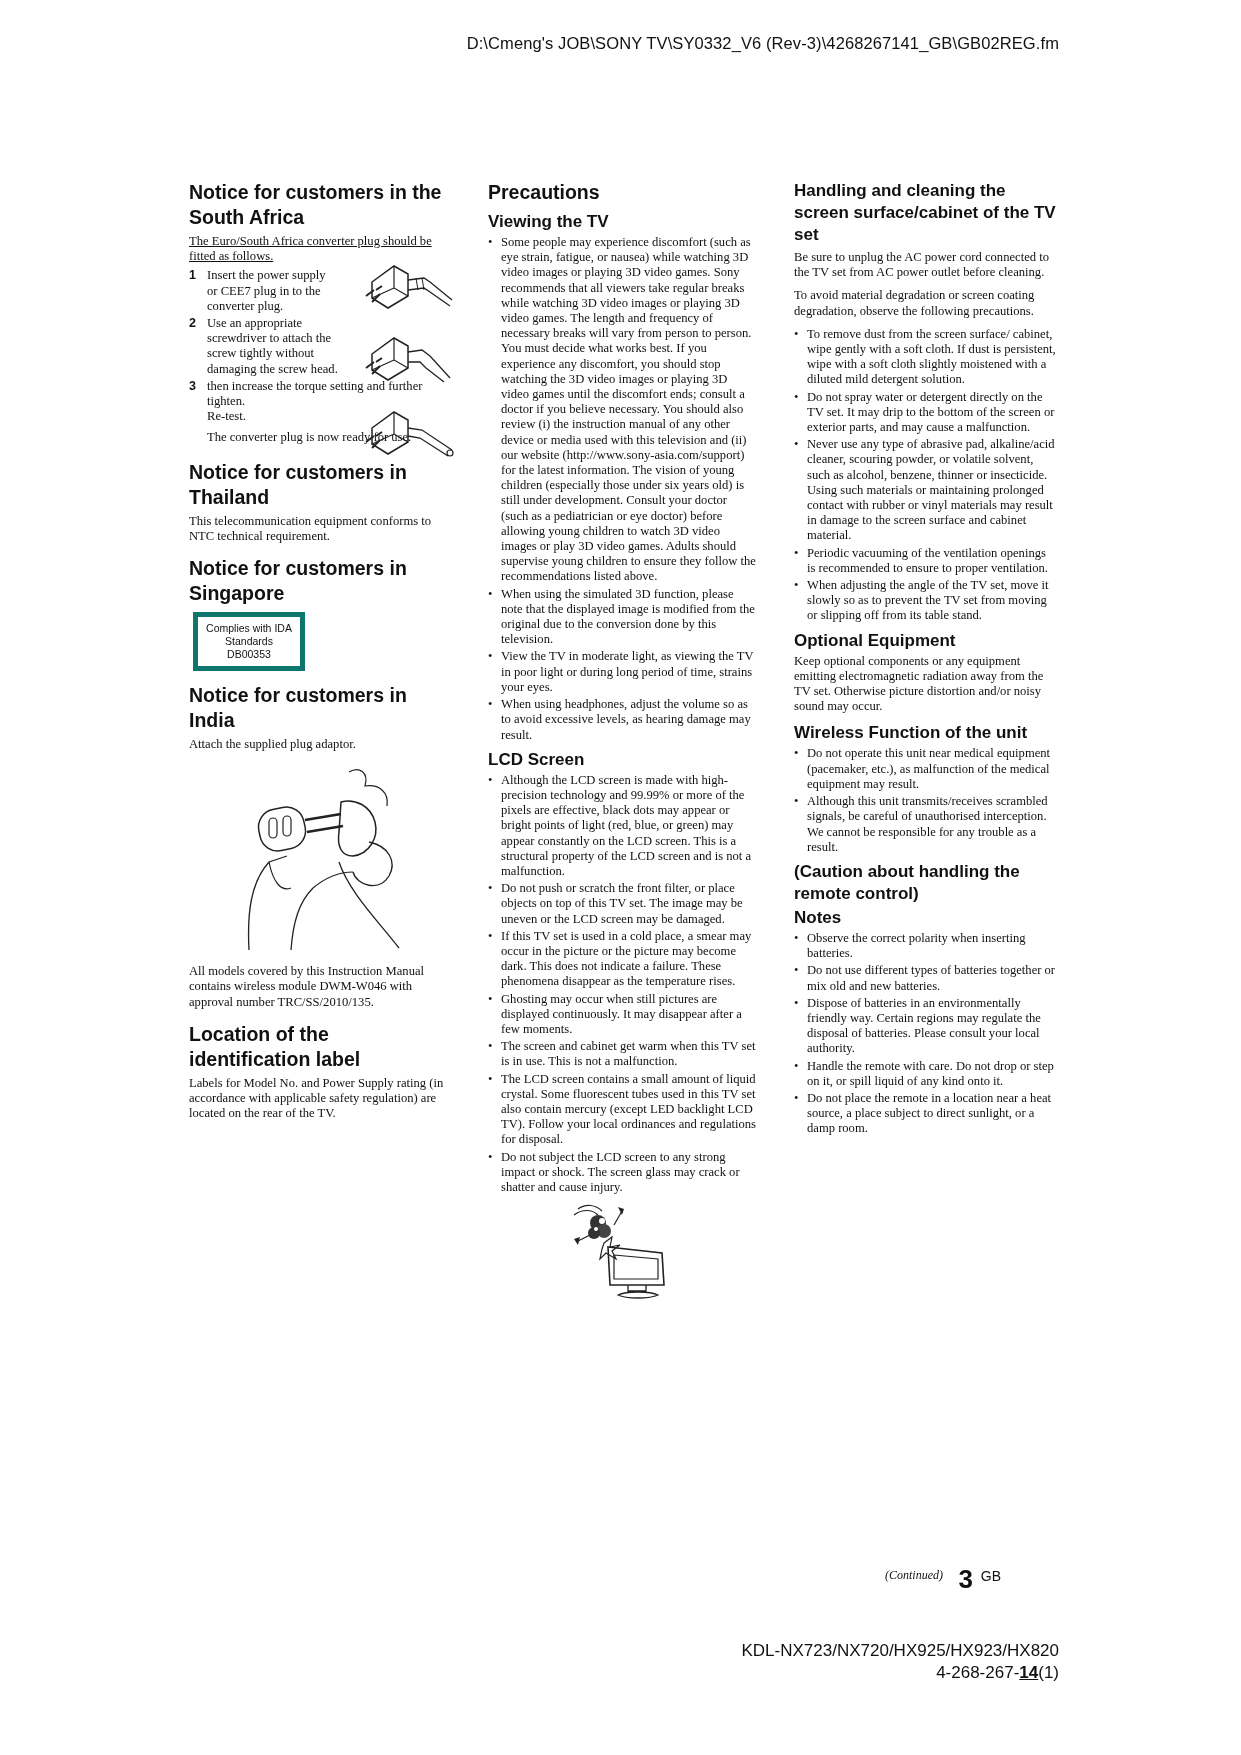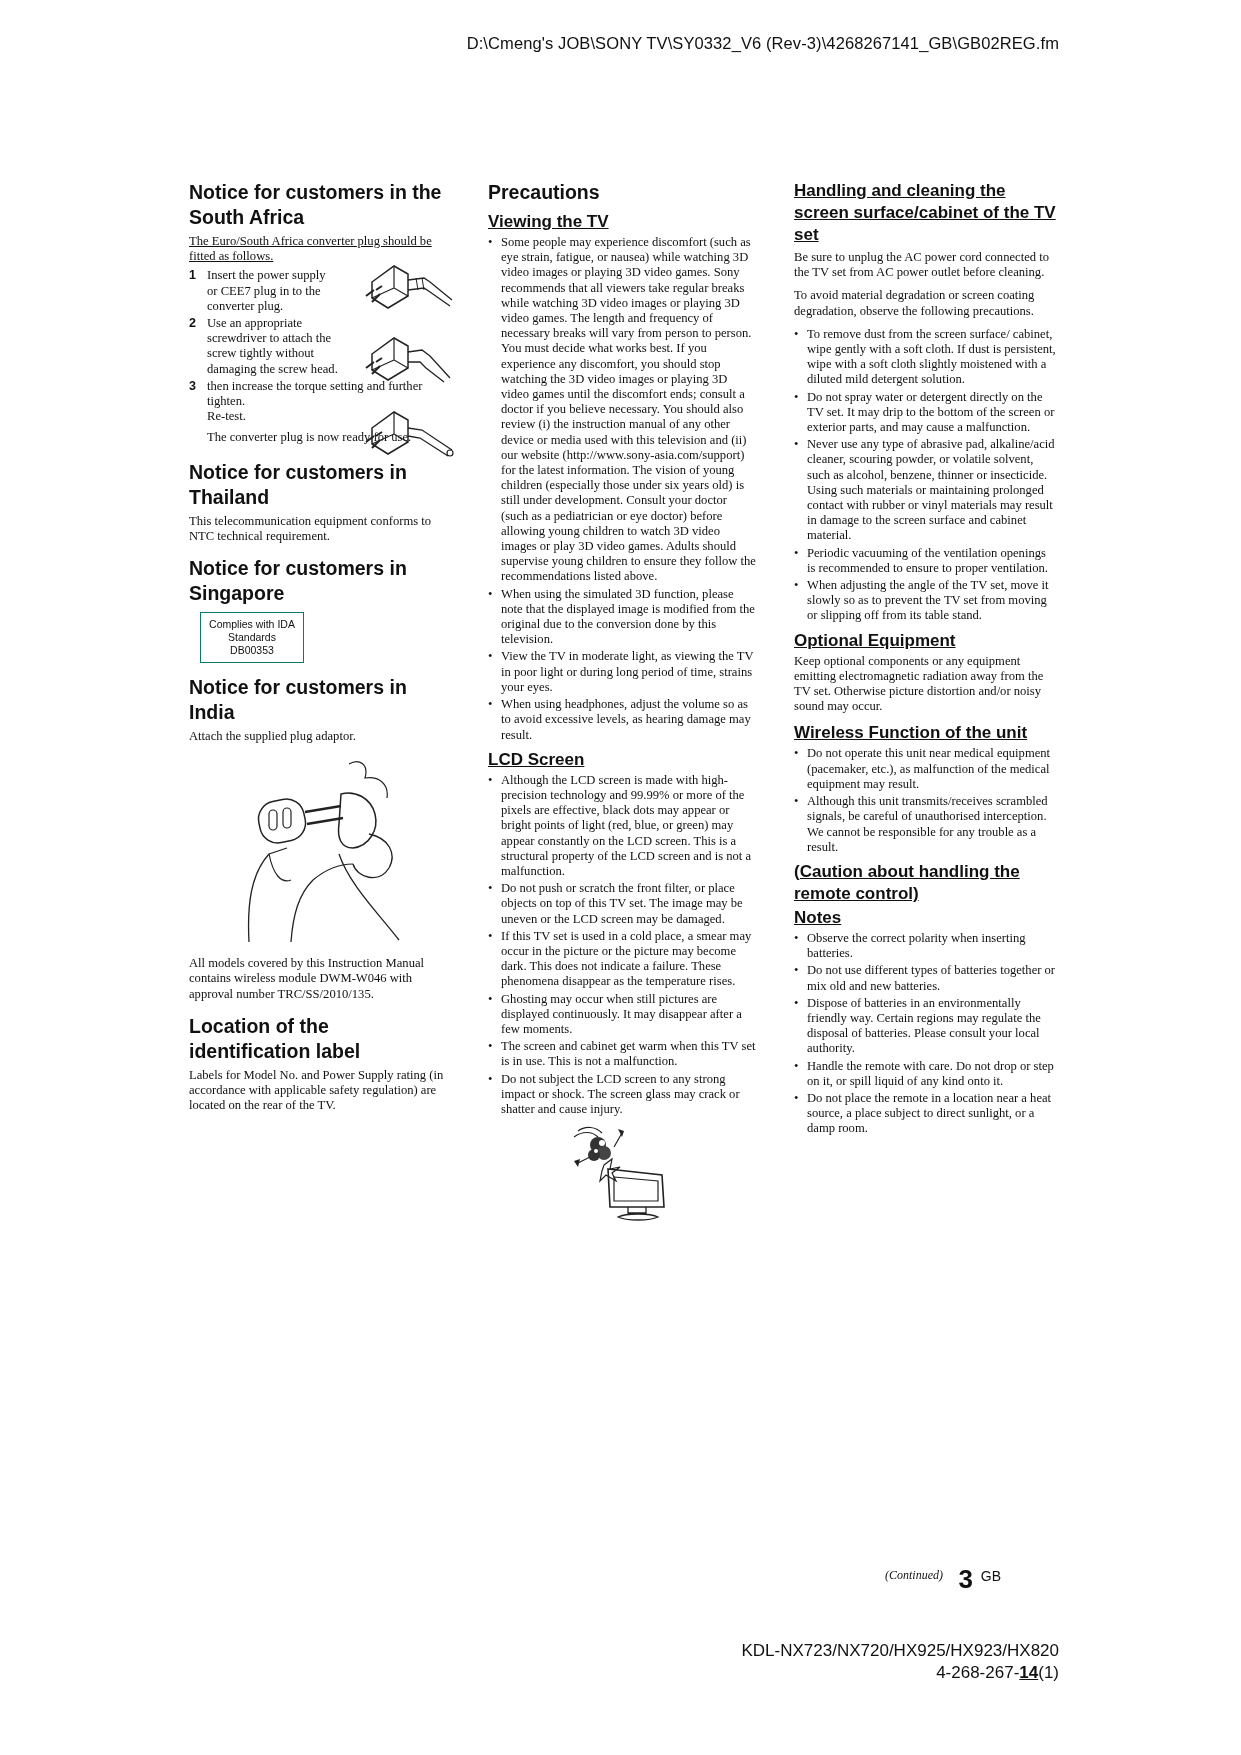--- a/index.html
+++ b/index.html
@@ -3,32 +3,32 @@
 <meta charset="utf-8">
 <style>
   html, body { margin:0; padding:0; background:#fff; }
   body { width:1241px; height:1755px; position:relative; color:#111; overflow:hidden; }
   .path { position:absolute; top:34px; right:182px; font-family:"Liberation Sans", sans-serif; font-size:16.5px; letter-spacing:0.1px; }
   .col { position:absolute; top:180px; }
   .col1 { left:189px; width:265px; }
   .col2 { left:488px; width:268px; }
   .col3 { left:794px; width:262px; }
   h2 { font-family:"Liberation Sans", sans-serif; font-weight:bold; font-size:19.5px; line-height:25px; margin:0 0 4px 0; }
-  h3 { font-family:"Liberation Sans", sans-serif; font-weight:bold; font-size:17px; line-height:22px; margin:0 0 2px 0;text-decoration:underline; }
+  h3 { font-family:"Liberation Sans", sans-serif; font-weight:bold; font-size:17px; line-height:22px; margin:0 0 2px 0; }
   p { font-family:"Liberation Serif", serif; font-size:12.6px; line-height:15.2px; margin:0 0 8px 0; }
   ul { list-style:none; margin:0 0 6px 0; padding:0; }
   ul li { font-family:"Liberation Serif", serif; font-size:12.6px; line-height:15.2px; padding-left:13px; position:relative; margin-bottom:2px; }
   ul li::before { content:"\2022"; position:absolute; left:0; top:0; }
   .steps { margin:0 0 6px 0; padding:0; list-style:none; }
   .steps li { font-family:"Liberation Serif", serif; font-size:12.6px; line-height:15.2px; position:relative; padding-left:18px; margin-bottom:2px; }
   .steps .num { position:absolute; left:0; font-family:"Liberation Sans", sans-serif; font-weight:bold; font-size:12.5px; }
   .steps .txt { display:block; width:132px; }
   .steps .wide { display:block; }
   .plug-img { position:absolute; right:0; }
-  .ida-box { border:1px solid #0f766e; width:98px; padding:5px 2px; text-align:center; font-family:"Liberation Sans", sans-serif; font-size:10.5px; line-height:13px; margin:6px 0 12px 11px; }
+  .ida-box { border:5px solid #0f766e; width:98px; padding:5px 2px; text-align:center; font-family:"Liberation Sans", sans-serif; font-size:10.5px; line-height:13px; margin:6px 0 12px 4px; }
   .sec { margin-bottom:8px; }
   .illus { display:block; }
   .footer-cont { position:absolute; top:1568px; right:298px; font-family:"Liberation Serif", serif; font-style:italic; font-size:12px; }
   .pagenum { position:absolute; top:1564px; right:268px; font-family:"Liberation Sans", sans-serif; font-weight:bold; font-size:26px; }
   .pagegb { position:absolute; top:1568px; right:240px; font-family:"Liberation Sans", sans-serif; font-size:14px; }
   .model { position:absolute; top:1640px; right:182px; font-family:"Liberation Sans", sans-serif; font-size:17px; text-align:right; line-height:22px; }
   .model b { font-weight:bold;text-decoration:underline; }
 </style>
 </head>
 <body>
@@ -129,20 +129,21 @@
     <li>View the TV in moderate light, as viewing the TV in poor light or during long period of time, strains your eyes.</li>
     <li>When using headphones, adjust the volume so as to avoid excessive levels, as hearing damage may result.</li>
   </ul>
   <h3>LCD Screen</h3>
   <ul>
     <li>Although the LCD screen is made with high-precision technology and 99.99% or more of the pixels are effective, black dots may appear or bright points of light (red, blue, or green) may appear constantly on the LCD screen. This is a structural property of the LCD screen and is not a malfunction.</li>
     <li>Do not push or scratch the front filter, or place objects on top of this TV set. The image may be uneven or the LCD screen may be damaged.</li>
     <li>If this TV set is used in a cold place, a smear may occur in the picture or the picture may become dark. This does not indicate a failure. These phenomena disappear as the temperature rises.</li>
     <li>Ghosting may occur when still pictures are displayed continuously. It may disappear after a few moments.</li>
     <li>The screen and cabinet get warm when this TV set is in use. This is not a malfunction.</li>
+    <li>The LCD screen contains a small amount of liquid crystal. Some fluorescent tubes used in this TV set also contain mercury (except LED backlight LCD TV). Follow your local ordinances and regulations for disposal.</li>
     <li>Do not subject the LCD screen to any strong impact or shock. The screen glass may crack or shatter and cause injury.</li>
   </ul>
   <svg class="illus" width="110" height="100" viewBox="0 0 110 100" style="margin:6px 0 0 78px;">
     <path d="M8 14 C16 8 26 8 32 14" fill="none" stroke="#222" stroke-width="1.2"></path>
     <path d="M12 8 C20 2 30 4 36 10" fill="none" stroke="#222" stroke-width="1.2"></path>
     <circle cx="32" cy="22" r="8" fill="#333"></circle>
     <circle cx="38" cy="30" r="7" fill="#444"></circle>
     <circle cx="28" cy="32" r="6" fill="#333"></circle>
     <circle cx="36" cy="20" r="3" fill="#fff"></circle>
     <circle cx="30" cy="28" r="2" fill="#fff"></circle>

